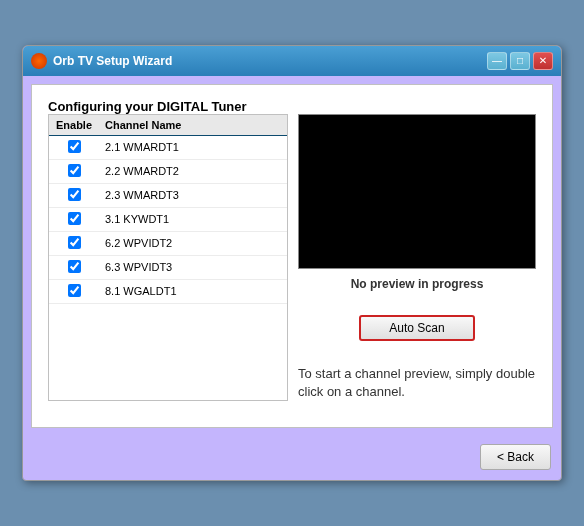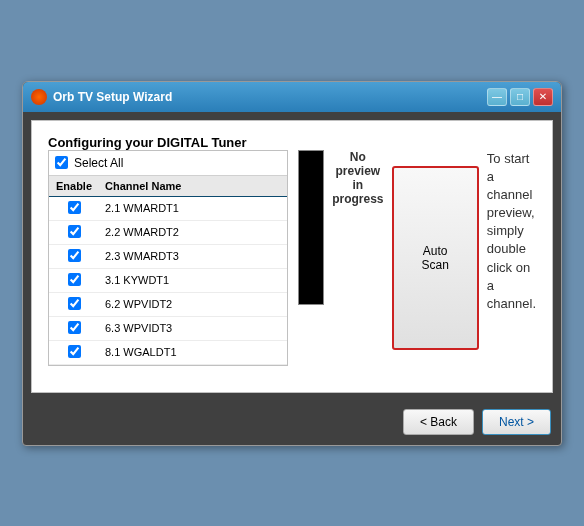--- a/index.html
+++ b/index.html
@@ -8,21 +8,21 @@
       display: flex;
       justify-content: center;
       align-items: center;
       width: 584px;
       height: 526px;
       font-family: 'Segoe UI', Tahoma, Arial, sans-serif;
       font-size: 12px;
     }
     .window {
       width: 540px;
-      background: #404040;
+      background: #c4b5fd;
       border: 1px solid #999;
       border-radius: 6px 6px 4px 4px;
       box-shadow: 2px 2px 8px rgba(0,0,0,0.4);
       overflow: hidden;
     }
     .title-bar {
       background: linear-gradient(to bottom, #4a9fd4, #2a7eb8);
       height: 30px;
       display: flex;
       align-items: center;
@@ -140,20 +140,21 @@
       text-align: center;
     }
     .table-scroll-wrapper {
       overflow-y: scroll;
       max-height: 218px;
       position: relative;
     }
     .right-panel {
       flex: 1;
       display: flex;
+      flex-direction: column;
       gap: 8px;
     }
     .preview-box {
       background: black;
       width: 100%;
       height: 155px;
       border: 1px solid #888;
     }
     .no-preview-text {
       font-size: 12px;
@@ -214,24 +215,20 @@
       <div class="tb-btn close">✕</div>
     </div>
   </div>
 
   <div class="content">
     <div class="heading">Configuring your DIGITAL Tuner</div>
 
     <div class="main-area">
 
       <div class="left-panel">
-        <div class="select-all-row">
-          <input type="checkbox" checked="" style="">
-          <label class="select-all-label">Select All</label>
-        </div>
         <div class="table-scroll-wrapper">
           <table class="channel-table">
             <thead>
               <tr>
                 <th>Enable</th>
                 <th>Channel Name</th>
               </tr>
             </thead>
             <tbody id="channel-tbody">
             <tr>
@@ -271,15 +268,14 @@
         <div class="preview-box"></div>
         <div class="no-preview-text">No preview in progress</div>
         <button class="autoscan-btn">Auto Scan</button>
         <div class="preview-hint">To start a channel preview, simply double click on a channel.</div>
       </div>
     </div>
   </div>
 
   <div class="footer-buttons">
     <button class="nav-btn">&lt; Back</button>
-    <button class="nav-btn next">Next &gt;</button>
   </div>
 </div>
 
 </body></html>

